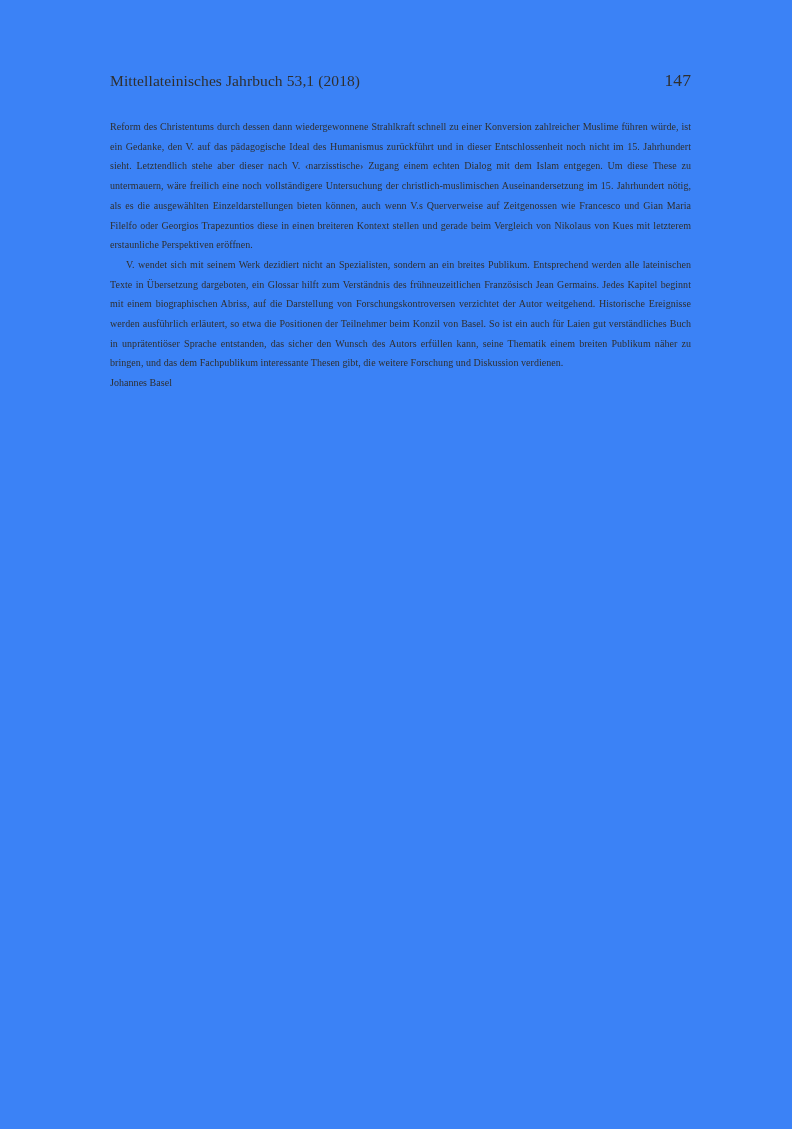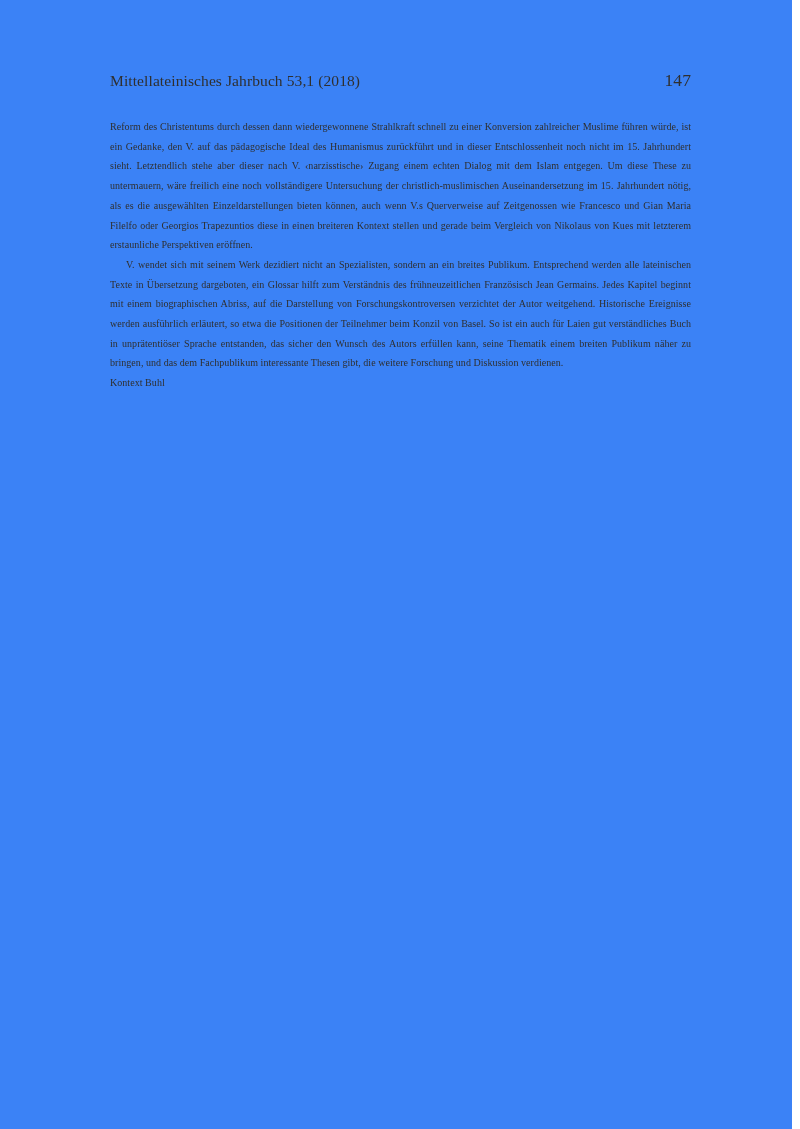--- a/index.html
+++ b/index.html
@@ -65,17 +65,17 @@
   <div class="content">
 
     <div class="running-head">
       <span class="journal-title">Mittellateinisches Jahrbuch 53,1 (2018)</span>
       <span class="page-number">147</span>
     </div>
 
     <div class="body-text">
       <p>Reform des Christentums durch dessen dann wiedergewonnene Strahlkraft schnell zu einer Konversion zahlreicher Muslime führen würde, ist ein Gedanke, den V. auf das pädagogische Ideal des Humanismus zurückführt und in dieser Entschlossenheit noch nicht im 15. Jahrhundert sieht. Letztendlich stehe aber dieser nach V. ‹narzisstische› Zugang einem echten Dialog mit dem Islam entgegen. Um diese These zu untermauern, wäre freilich eine noch vollständigere Untersuchung der christlich-muslimischen Auseinandersetzung im 15. Jahrhundert nötig, als es die ausgewählten Einzeldarstellungen bieten können, auch wenn V.s Querverweise auf Zeitgenossen wie Francesco und Gian Maria Filelfo oder Georgios Trapezuntios diese in einen breiteren Kontext stellen und gerade beim Vergleich von Nikolaus von Kues mit letzterem erstaunliche Perspektiven eröffnen.</p>
       <p class="para-indent">V. wendet sich mit seinem Werk dezidiert nicht an Spezialisten, sondern an ein breites Publikum. Entsprechend werden alle lateinischen Texte in Übersetzung dargeboten, ein Glossar hilft zum Verständnis des frühneuzeitlichen Französisch Jean Germains. Jedes Kapitel beginnt mit einem biographischen Abriss, auf die Darstellung von Forschungskontroversen verzichtet der Autor weitgehend. Historische Ereignisse werden ausführlich erläutert, so etwa die Positionen der Teilnehmer beim Konzil von Basel. So ist ein auch für Laien gut verständliches Buch in unprätentiöser Sprache entstanden, das sicher den Wunsch des Autors erfüllen kann, seine Thematik einem breiten Publikum näher zu bringen, und das dem Fachpublikum interessante Thesen gibt, die weitere Forschung und Diskussion verdienen.</p>
-      <p class="signature">Kontext Buhl</p>
+      <p class="signature">Johannes Basel</p>
     </div>
 
   </div>
 </div>
 
 </body></html>

